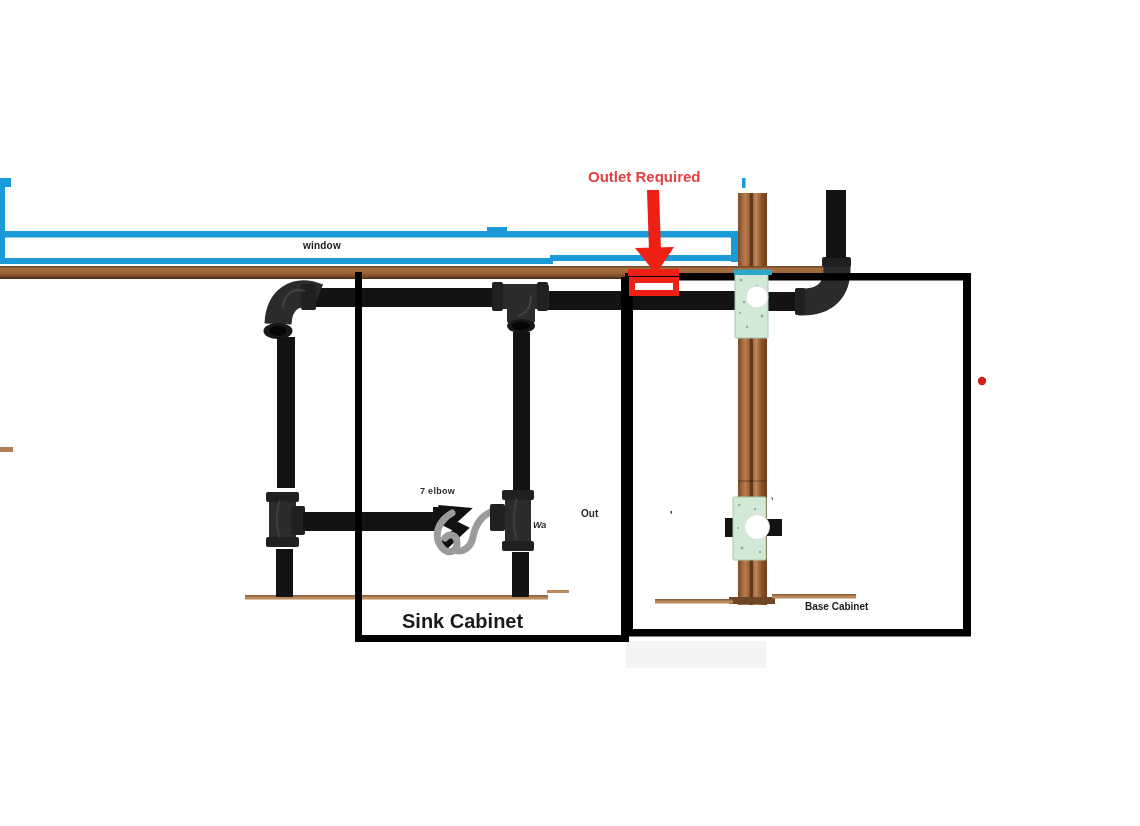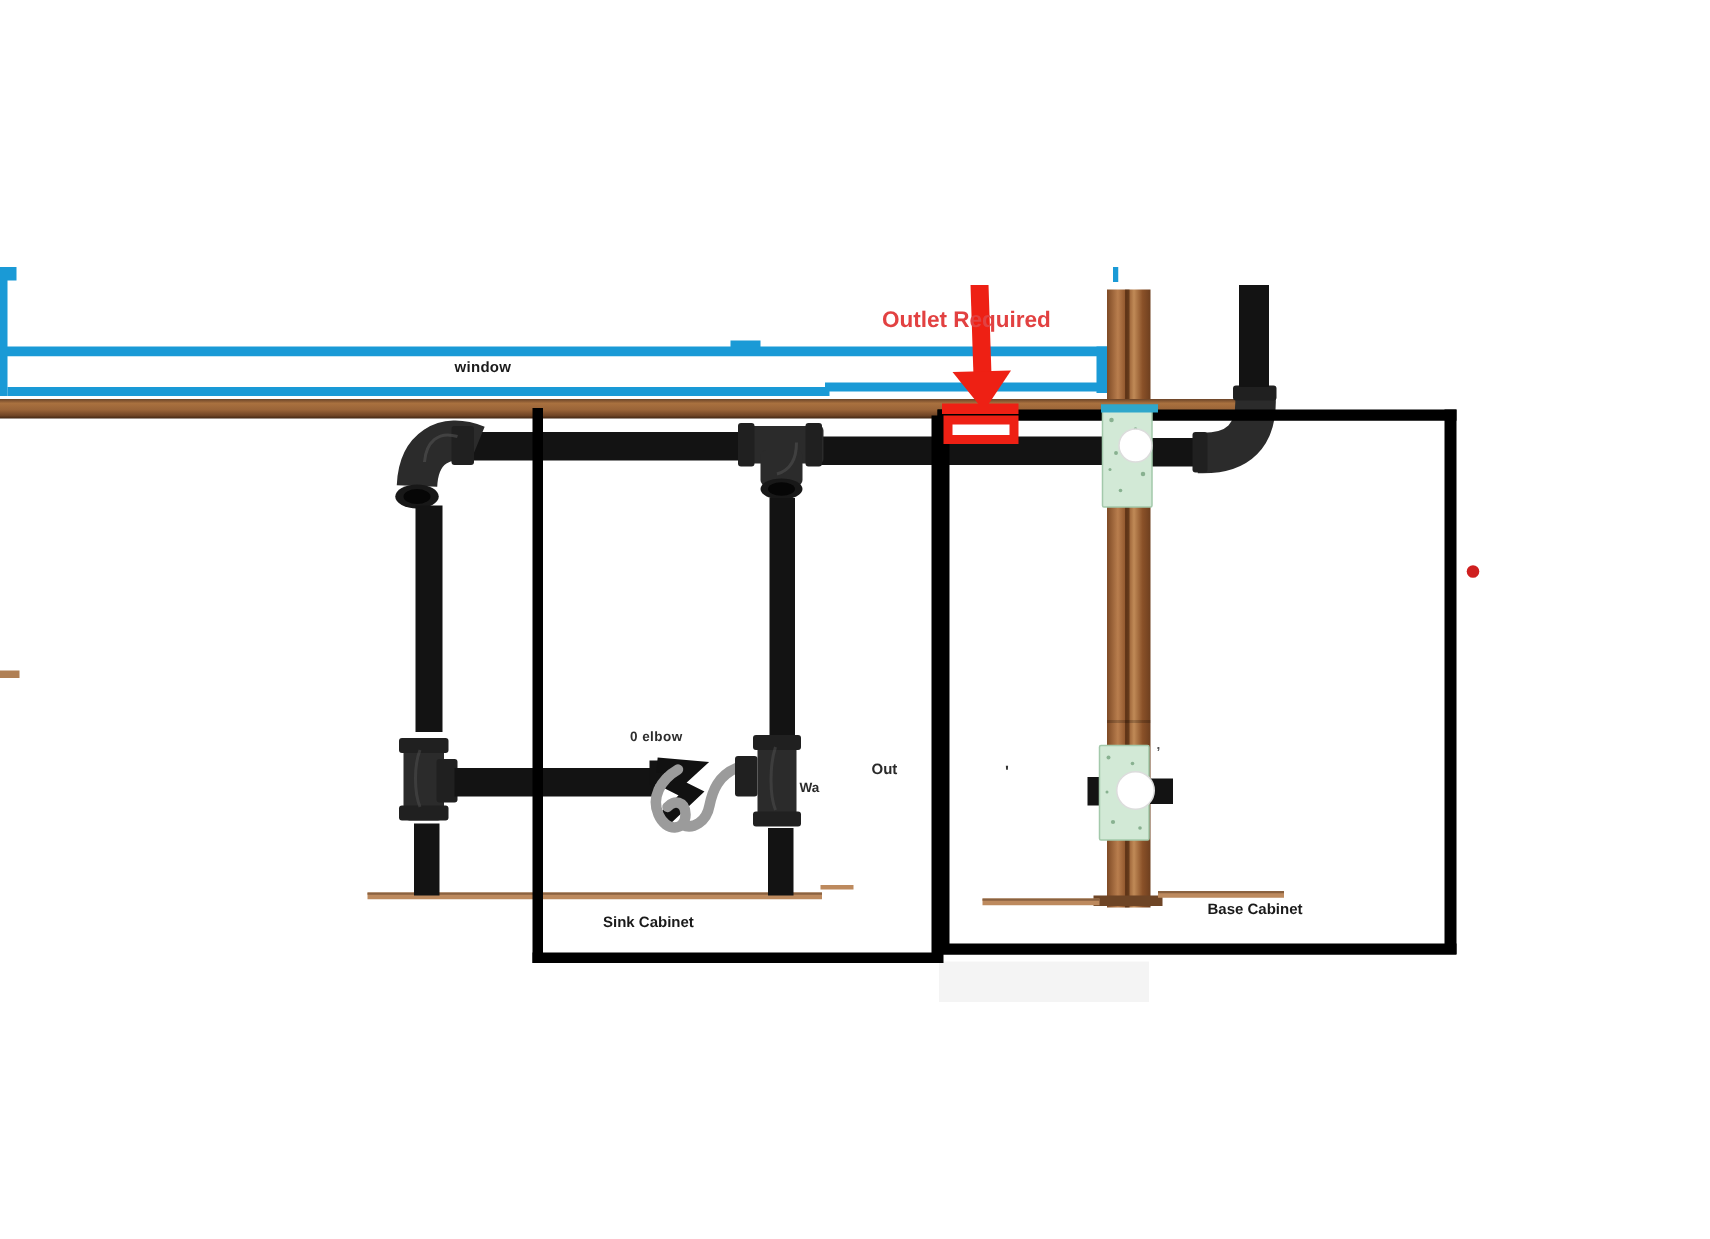--- a/index.html
+++ b/index.html
@@ -1,26 +1,26 @@
 <!DOCTYPE html>
 <html style="--window_blue: #1a9ad6; --teal_accent: #2fa7cb; --red_text: #e24141; --red_shape: #ee2014; --dot_red: #cf1f1f; --pipe_black: #131313; --fitting_charcoal: #2b2b2b; --box_black: #000000; --board_brown: #96613a; --stud_brown: #a96e3e; --floor_tan: #bd8a5e; --plate_green: #d2e9d6; --hose_gray: #9b9b9b; --label_black: #1a1a1a;"><head>
 <meta charset="utf-8">
 <style>
   html,body{margin:0;padding:0;background:#fff;}
   .stage{position:relative;width:1140px;height:826px;background:#fff;overflow:hidden;
          font-family:"Liberation Sans","DejaVu Sans",sans-serif;}
   svg{position:absolute;left:0;top:0;}
   .lbl{position:absolute;font-weight:bold;color:var(--label_black);white-space:nowrap;}
   #window-label{left:303px;top:240px;font-size:10px;letter-spacing:.2px;}
-  #outlet-label{left:588px;top:168px;font-size:15px;color:var(--red_text);margin-top:37px;}
-  #sink-label{left:402px;top:610px;font-size:10px;}
+  #outlet-label{left:588px;top:168px;font-size:15px;color:var(--red_text);}
+  #sink-label{left:402px;top:610px;font-size:20px;}
   #base-label{left:805px;top:601px;font-size:10px;}
   #elbow-note{left:420px;top:486px;font-size:9px;color:#2d2d2d;filter:blur(.4px);letter-spacing:.3px;}
   #out-note-1{left:533px;top:508px;font-size:10px;color:#2a2a2a;filter:blur(.3px);margin-left:48px;}
-  #out-note-2{left:533px;top:520px;font-size:9px;color:#2a2a2a;filter:blur(.3px);}
+  #out-note-2{left:533px;top:520px;font-size:9px;color:#2a2a2a;filter:blur(.3px);font-style:italic;}
   #stray-1{left:670px;top:509px;font-size:11px;color:#333;}
   #stray-2{left:771px;top:491px;font-size:9px;color:#555;}
 
   .winblue{fill:var(--window_blue);}
   .teal{fill:var(--teal_accent);}
   .pipe{fill:var(--pipe_black);}
   .fit{fill:var(--fitting_charcoal);}
   .hub{fill:#202020;}
   .socket{fill:#181818;}
   .socket-in{fill:#060606;}
@@ -203,19 +203,19 @@
     <rect class="redstroke" x="632" y="280" width="44" height="13"></rect>
   </g>
 
   <circle cx="982" cy="381" r="4.2" fill="var(--dot_red)"></circle>
 </svg>
 
 <div class="lbl" id="window-label">window</div>
 <div class="lbl" id="outlet-label">Outlet Required</div>
 <div class="lbl" id="sink-label">Sink Cabinet</div>
 <div class="lbl" id="base-label">Base Cabinet</div>
-<div class="lbl" id="elbow-note">0 elbow</div>
+<div class="lbl" id="elbow-note">7 elbow</div>
 <div class="lbl" id="out-note-1">Out</div>
 <div class="lbl" id="out-note-2">Wa</div>
 <div class="lbl" id="stray-1">'</div>
 <div class="lbl" id="stray-2">,</div>
 
 </div>
 
 </body></html>

